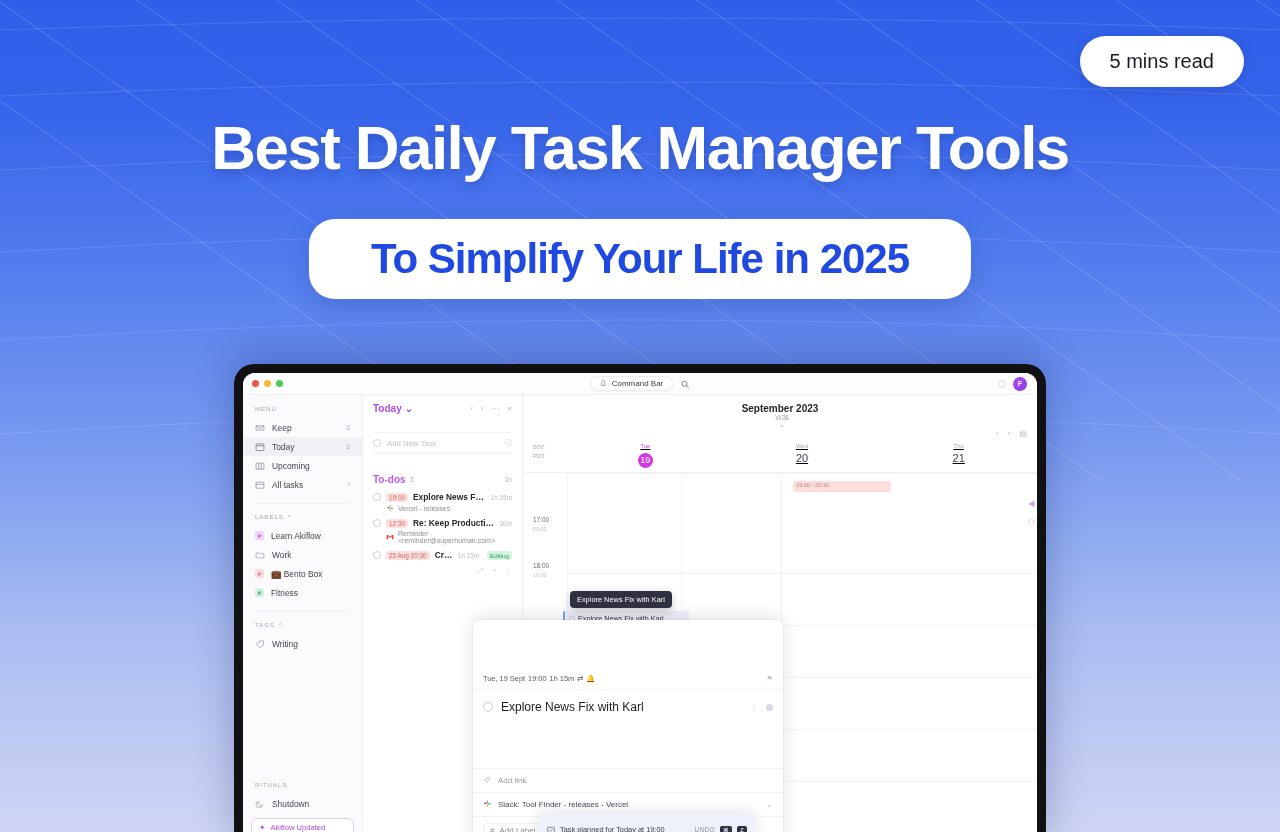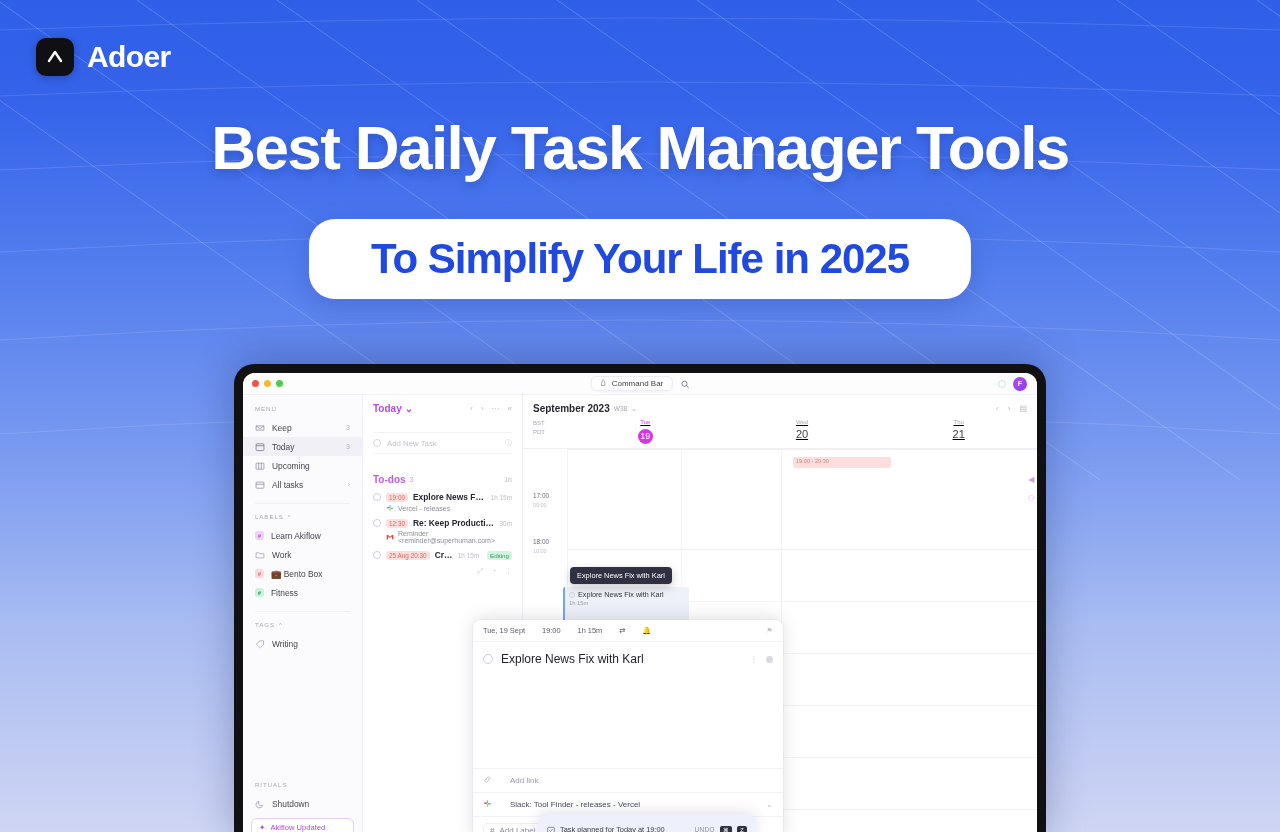--- a/index.html
+++ b/index.html
@@ -88,36 +88,36 @@
   .tbadge{font-size:6.4px;background:#fde0de;color:#d9695f;border-radius:3px;padding:1px 3px;white-space:nowrap;}
   .ttl{font-size:8.4px;color:#262631;font-weight:600;white-space:nowrap;overflow:hidden;text-overflow:ellipsis;}
   .tdur{margin-left:auto;font-size:6.4px;color:#bdbdc9;white-space:nowrap;}
   .gbadge{font-size:6.2px;background:#d4f3e0;color:#2f9e68;border-radius:3px;padding:1px 3px;margin-left:3px;}
   .task-sub{display:flex;align-items:center;gap:4px;padding-left:13px;margin-top:2px;font-size:7px;color:#8e8e9d;}
   .mini{width:8px;height:8px;flex:0 0 8px;display:flex;align-items:center;justify-content:center;}
 
   
   .detail{position:absolute;left:110px;top:225px;width:310px;bottom:0;background:#fff;
      border-radius:8px 8px 0 0;box-shadow:0 -2px 18px rgba(40,40,80,.14),0 0 0 1px rgba(0,0,0,.03);z-index:6;}
-  .detail-top{display:flex;align-items:center;gap:17px;padding:6px 10px;border-bottom:1px solid #f3f3f7;font-size:7.4px;color:#5a5a69;}
+  .detail-top{display:flex;align-items:center;gap:3px;padding:6px 10px;border-bottom:1px solid #f3f3f7;font-size:7.4px;color:#5a5a69;margin-top:48px;}
   .detail-top .flag{margin-left:auto;color:#c4c4d0;}
   .detail-title{display:flex;align-items:center;gap:8px;padding:10px 10px 4px 10px;}
   .detail-title .dt{font-size:12px;color:#22222c;}
   .detail-title .rt{margin-left:auto;display:flex;align-items:center;gap:8px;color:#c6c6d2;font-size:8px;}
   .dot-g{width:7px;height:7px;border-radius:50%;background:#d9d9e3;}
   .detail-desc{display:flex;align-items:center;gap:7px;padding:6px 10px;font-size:8px;color:#b6b6c3;}
   .detail-foot{position:absolute;left:0;right:0;bottom:0;}
-  .df-row{display:flex;align-items:center;gap:18px;padding:6px 10px;border-top:1px solid #f3f3f7;font-size:8px;color:#9a9aa8;}
+  .df-row{display:flex;align-items:center;gap:6px;padding:6px 10px;border-top:1px solid #f3f3f7;font-size:8px;color:#9a9aa8;}
   .df-row .chev{margin-left:auto;color:#c0c0cc;}
   .label-chip{display:inline-flex;align-items:center;gap:5px;border:1px solid #eeeef3;border-radius:5px;padding:2px 6px;font-size:8px;color:#8a8a99;}
   .circ-btn{width:9px;height:9px;border-radius:50%;border:1px solid #dcdce6;}
 
   
   .cal{flex:1;background:#fff;position:relative;}
-  .cal-head{display:flex;align-items:center;padding:8px 10px 2px 10px;}
+  .cal-head{display:flex;align-items:center;padding:8px 10px 2px 10px;flex-direction:column;}
   .cal-title{font-size:10px;font-weight:700;color:#26262f;}
   .cal-wk{font-size:6.6px;color:#a5a5b3;margin-left:4px;}
   .cal-actions{margin-left:auto;display:flex;align-items:center;gap:9px;color:#b8b8c4;font-size:8px;}
   .cal-days{display:flex;border-bottom:1px solid #f0f0f4;padding:3px 0 4px 0;}
   .tz{width:44px;padding-left:10px;font-size:6px;color:#a8a8b6;line-height:1.5;}
   .day{flex:1;text-align:center;text-decoration:underline;}
   .day .dn{font-size:6px;color:#a8a8b6;}
   .day .dd{font-size:11px;color:#3c3c49;margin-top:3px;}
   .day.today .dn{color:#d04ae0;}
   .day.today .dd{background:#d23ae0;color:#fff;border-radius:50%;width:15px;height:15px;line-height:15px;
@@ -168,28 +168,21 @@
       <path d="M0 96 Q640 68 1280 96"></path>
       <path d="M0 170 Q640 138 1280 170"></path>
       <path d="M0 252 Q640 216 1280 252"></path>
       <path d="M0 340 Q640 300 1280 340"></path>
       <path d="M0 434 Q640 392 1280 434"></path>
     </g>
   </svg>
 </div>
 
 <div class="header">
-  <div class="logo">
-    <div class="logo-mark">
-      <svg width="20" height="20" viewBox="0 0 20 20">
-          <path d="M4 14 L10 5 L16 14" stroke="#fff" stroke-width="2.4" fill="none" stroke-linecap="round" stroke-linejoin="round"></path>
-        </svg>
-    </div>
-    <span class="logo-text">Adoer</span>
-  </div>
+  <div class="read-pill">5 mins read</div>
 </div>
 
 <div class="title">Best Daily Task Manager Tools</div>
 <div class="subtitle-wrap">
   <div class="subtitle">To Simplify Your Life in 2025</div>
 </div>
 
 <div class="device">
  <div class="screen">
 

